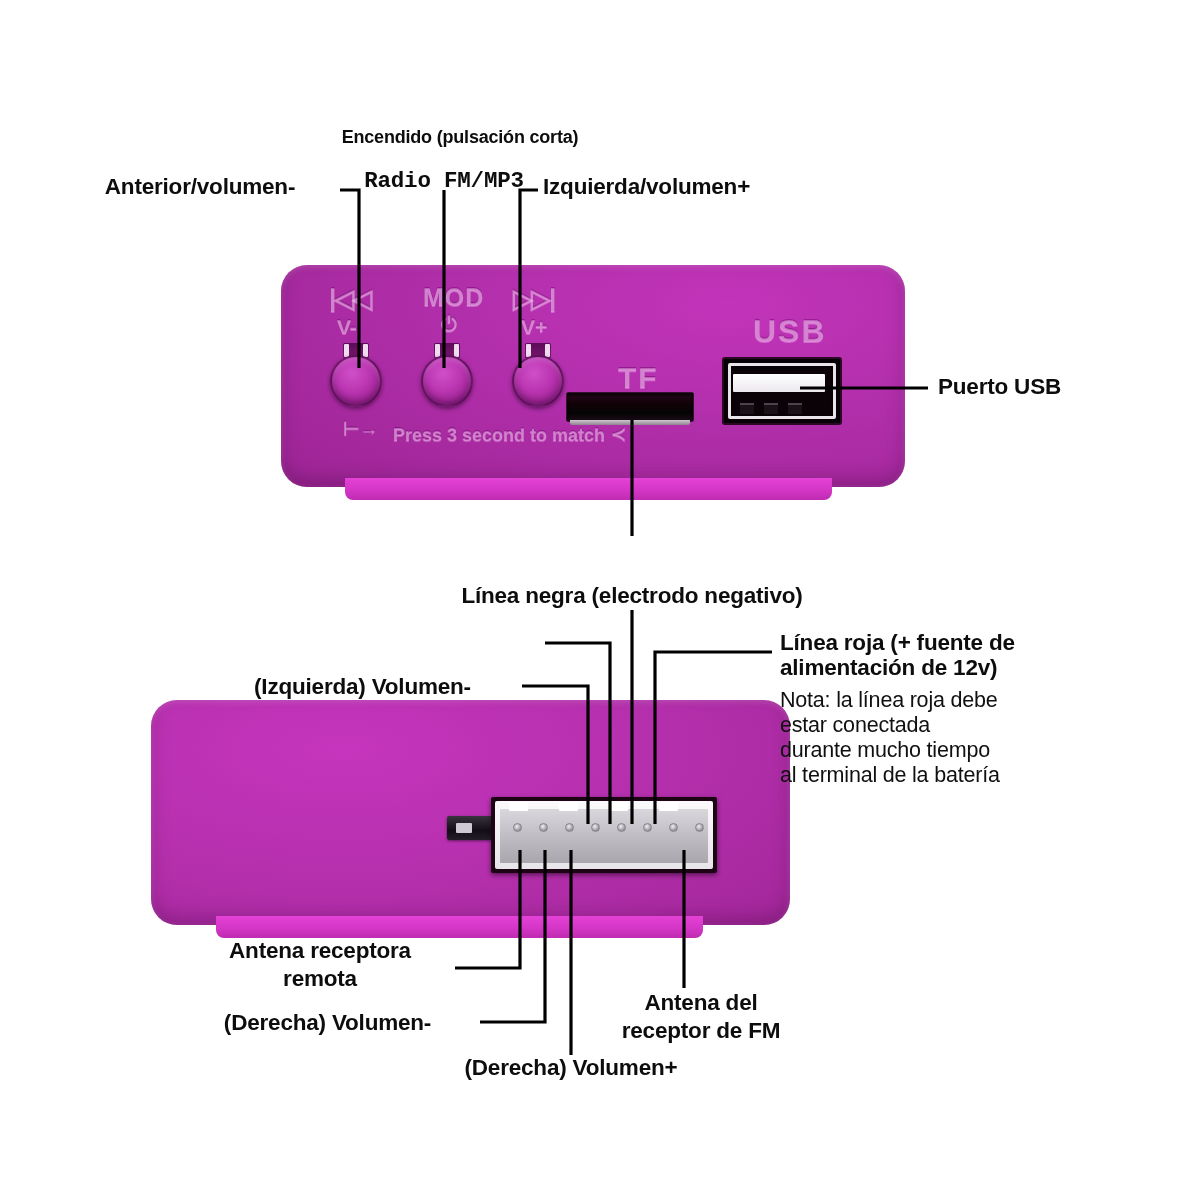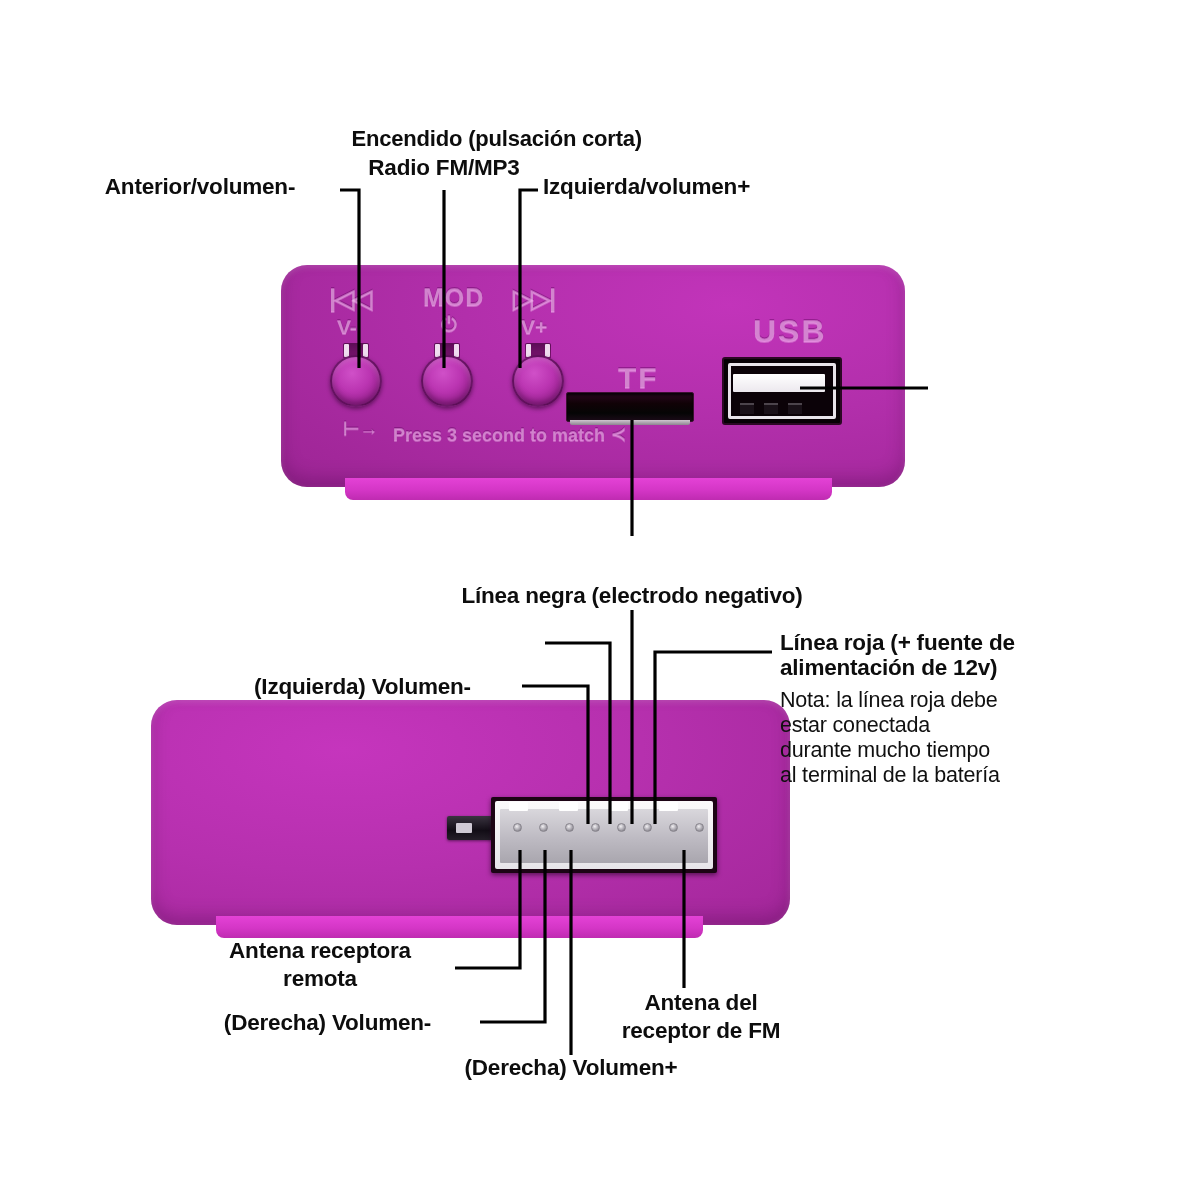--- a/index.html
+++ b/index.html
@@ -323,25 +323,26 @@
       <path d="M 480 1022 L 545 1022 L 545 850"></path>
 
       <path d="M 571 850 L 571 1055"></path>
 
       <path d="M 684 850 L 684 988"></path>
     </g>
   </svg>
 
   <div class="lbl right" style="left:60px; top:174px; width:280px; font-size:22.5px;">Anterior/volumen-</div>
 
-  <div class="lbl center" style="left:262px; top:127px; width:380px; font-size:22px;text-align:right;">Encendido (pulsación corta)</div>
-  <div class="lbl center" style="left:254px; top:155px; width:380px; font-size:22.5px;">Radio FM/MP3</div>
+  <div class="lbl center" style="left:270px; top:127px; width:380px; font-size:18px;">Encendido (pulsación corta)</div>
+  <div class="lbl center" style="left:254px; top:169px; width:380px; font-size:22.5px;font-family:Liberation Mono, monospace;">Radio FM/MP3</div>
 
   <div class="lbl left" style="left:543px; top:174px; width:340px; font-size:22.5px;">Izquierda/volumen+</div>
 
+  <div class="lbl left" style="left:938px; top:374px; width:240px; font-size:22.5px;">Puerto USB</div>
 
 
   <div class="lbl center" style="left:382px; top:583px; width:500px; font-size:22.5px;text-align:center;">Línea negra (electrodo negativo)</div>
 
 
   <div class="lbl right" style="left:195px; top:674px; width:335px; font-size:22.5px;">(Izquierda) Volumen-</div>
 
   <div class="lbl left" style="left:780px; top:630px; width:330px; font-size:22.5px;">Línea roja (+ fuente de
 alimentación de 12v)</div>
 

